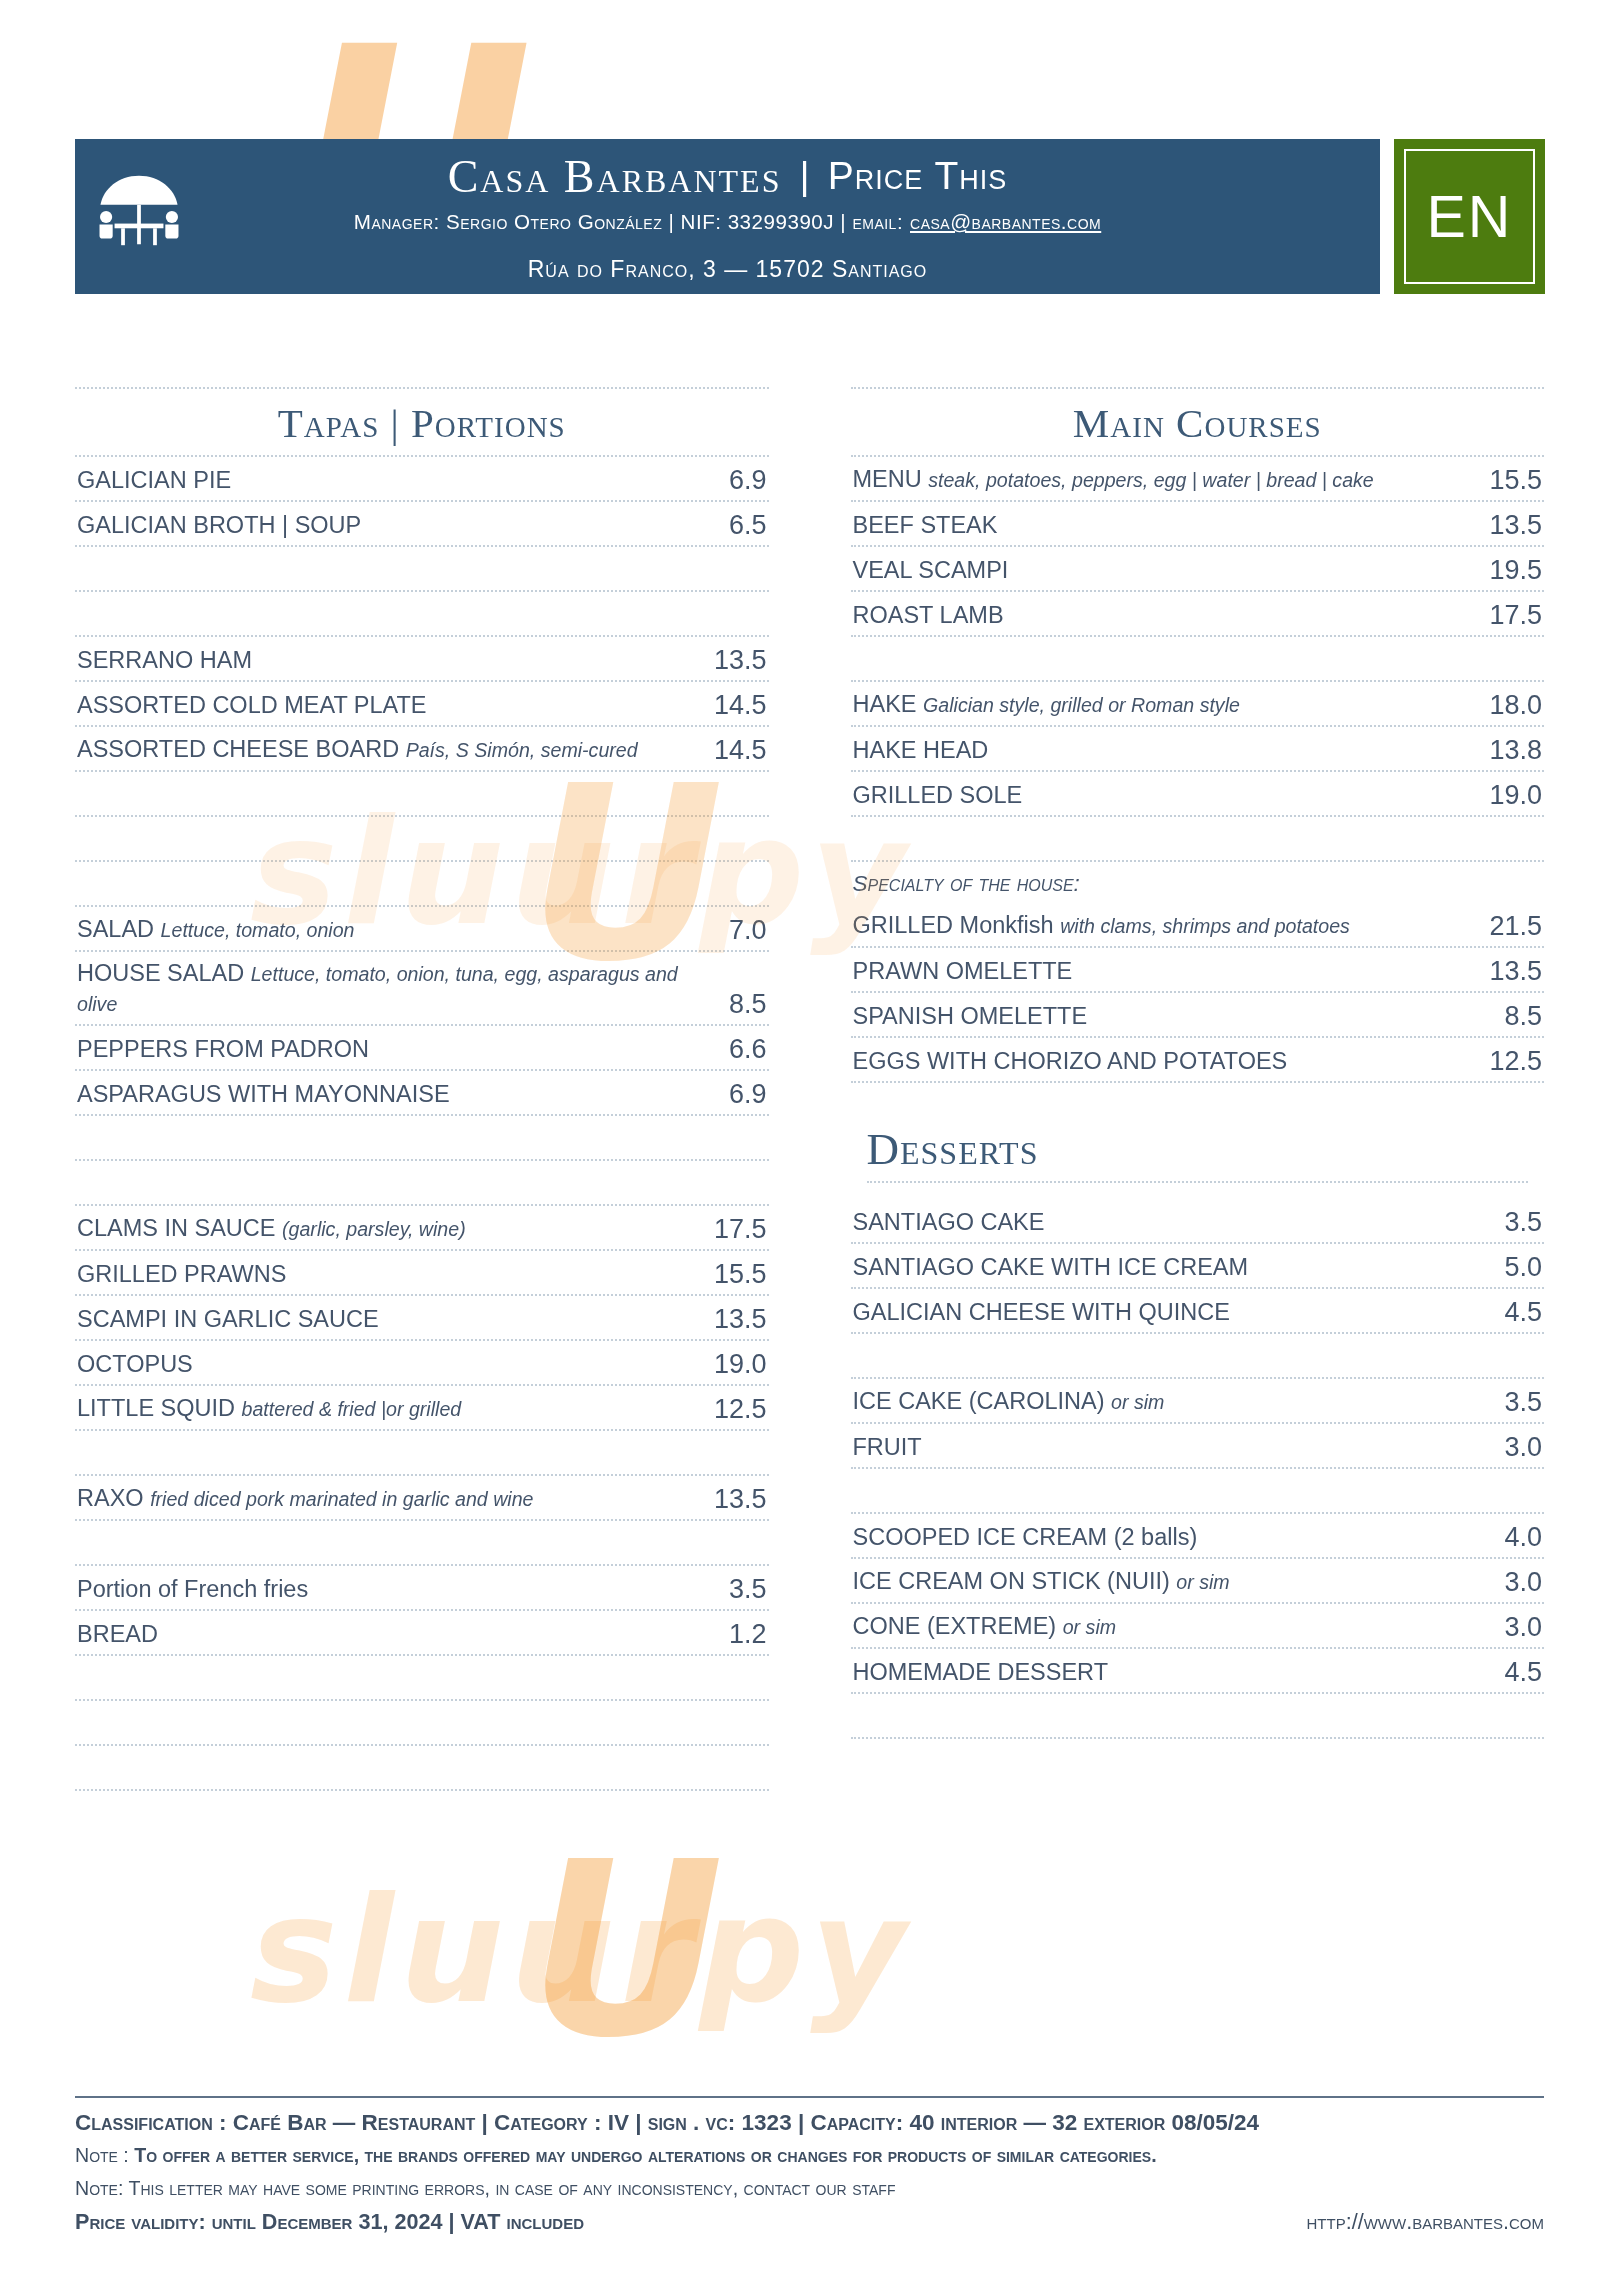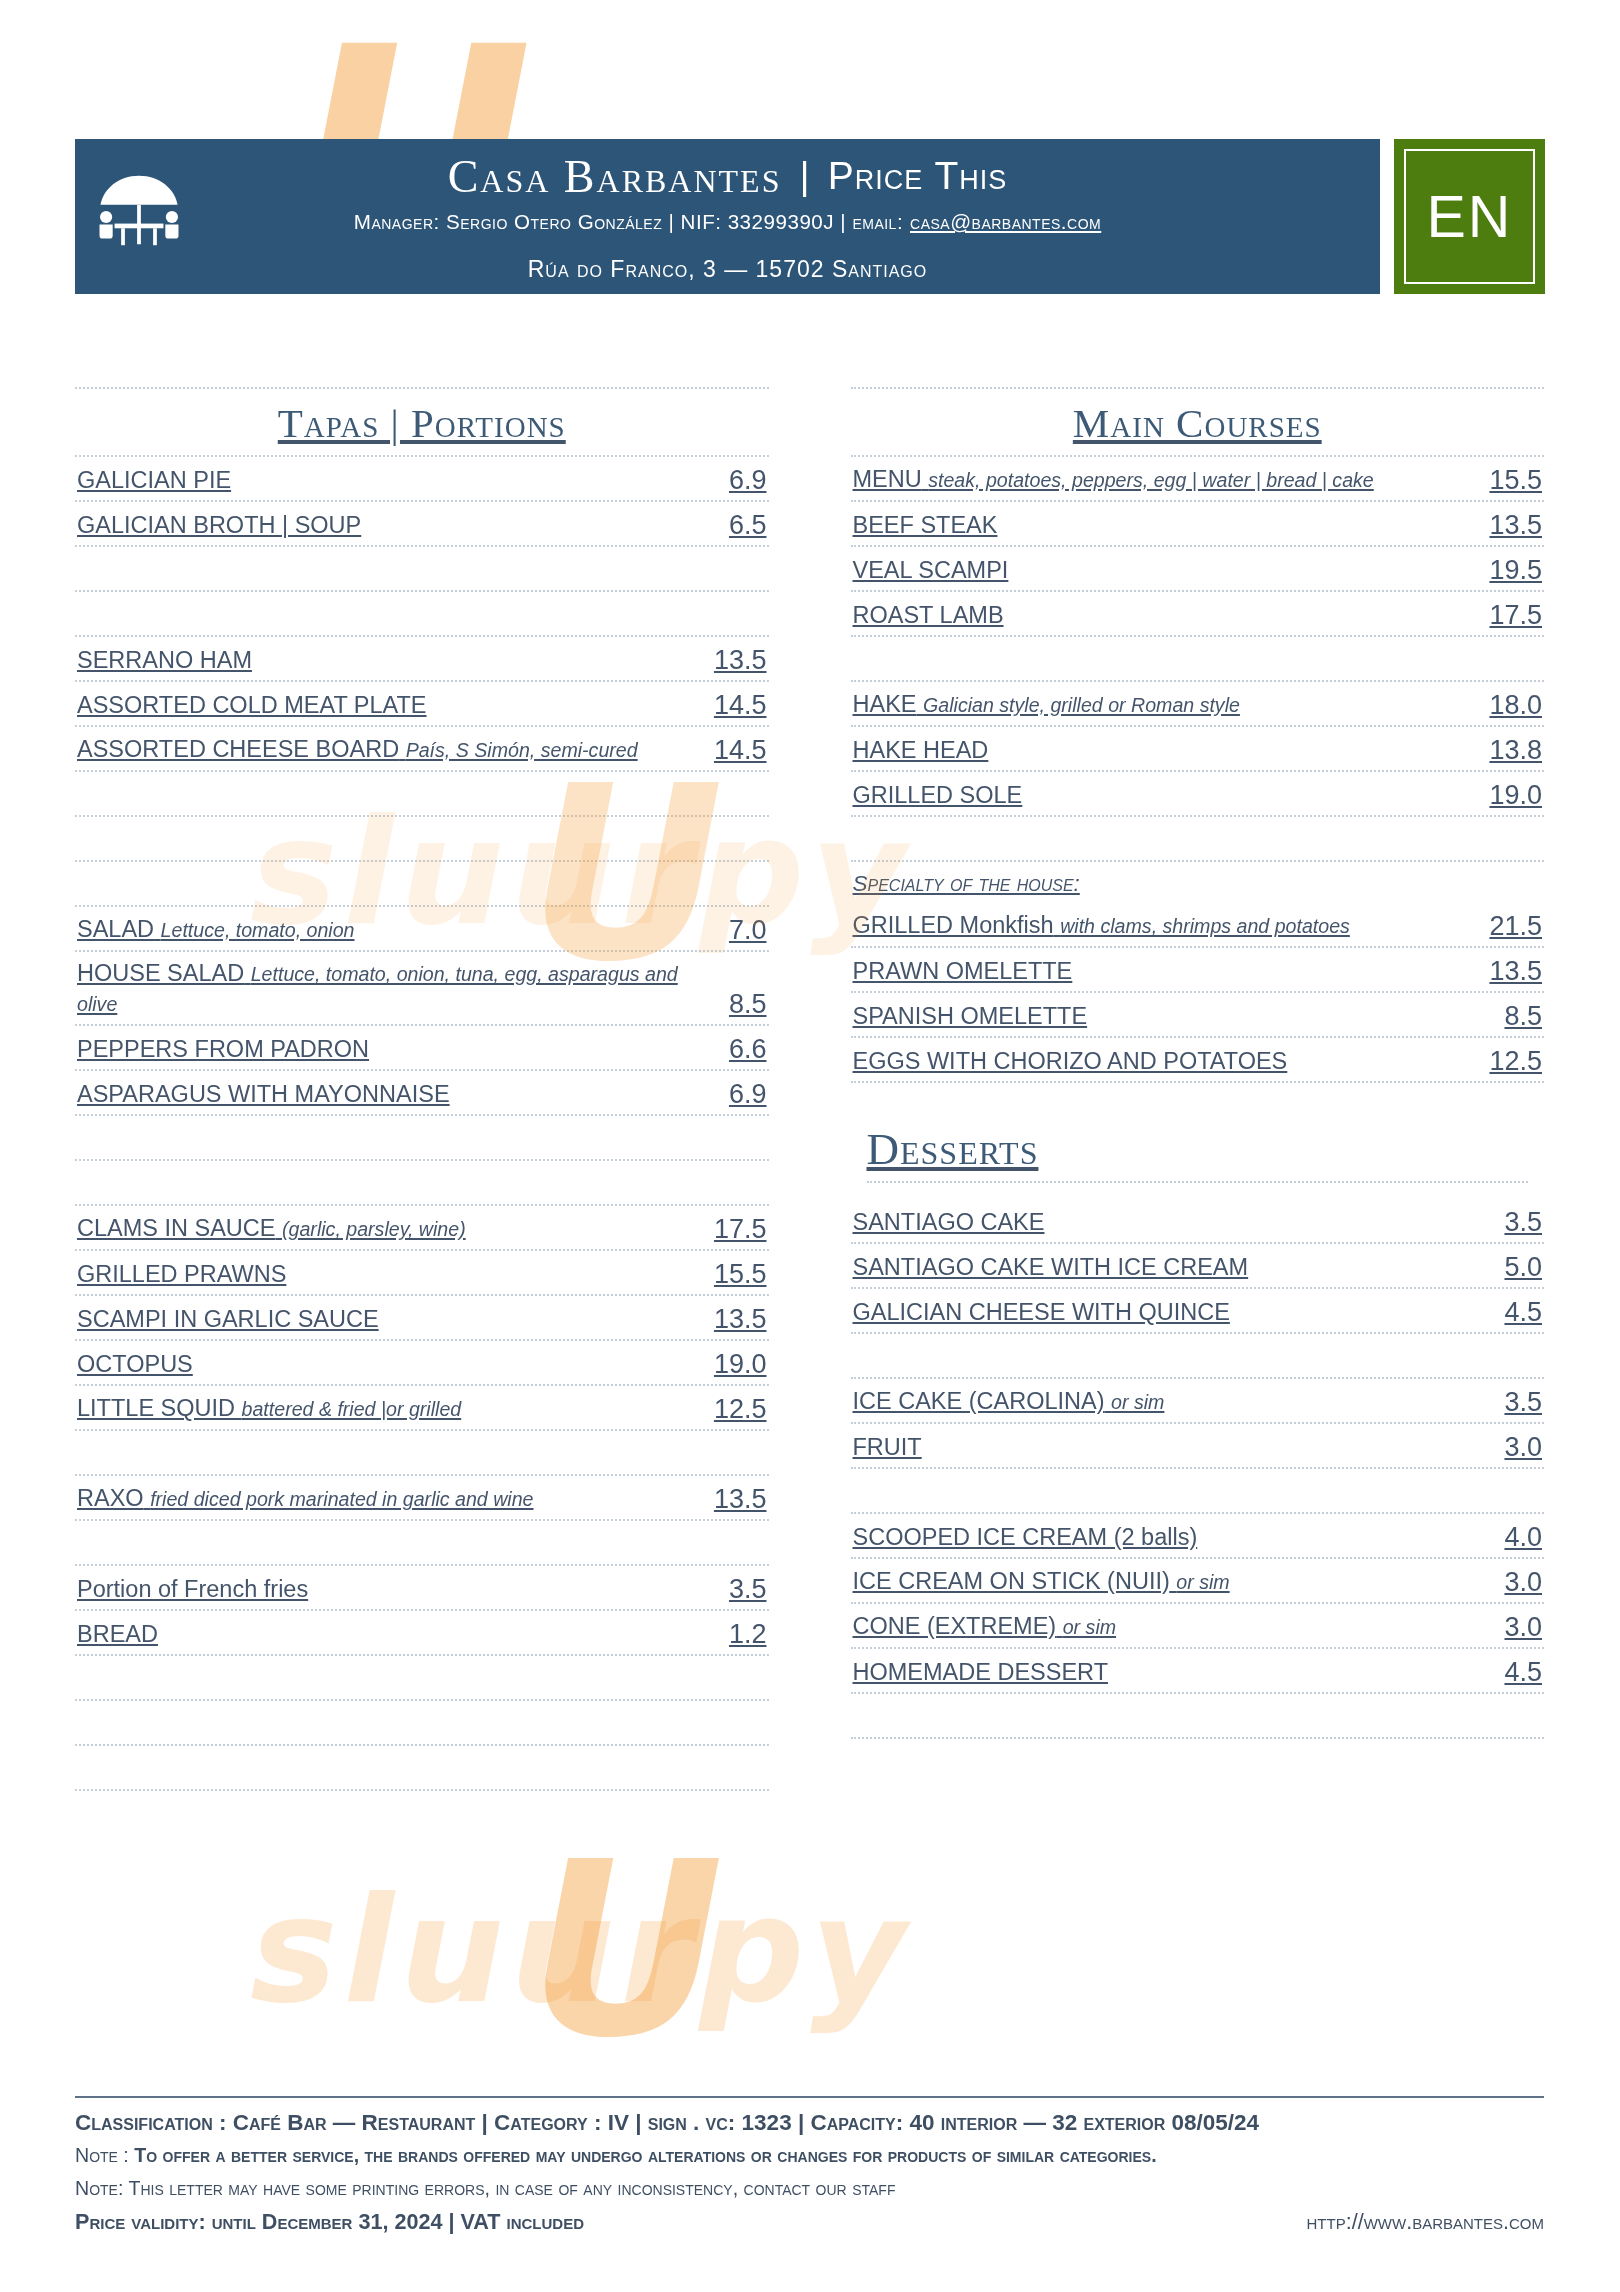--- a/index.html
+++ b/index.html
@@ -37,21 +37,21 @@
     position:absolute; left:1394px; top:139px; width:151px; height:155px;
     background:#4d7c0f; z-index:4; box-sizing:border-box; padding:9.8px;
   }
   .en-inner {
     width:100%; height:100%; box-sizing:border-box; border:2.9px solid #ffffff;
     display:flex; align-items:center; justify-content:center;
     color:#fff; font-size:59px; letter-spacing:2px;
   }
 
   
-  .menu { position:absolute; left:75px; top:387px; width:1469px; display:flex; gap:82px; z-index:1;text-decoration:underline; }
+  .menu { position:absolute; left:75px; top:387px; width:1469px; display:flex; gap:82px; z-index:1; }
   .col  { flex:1 1 0; min-width:0; }
   .col-heading {
     margin:0; font-family:"Liberation Serif", serif; font-weight:400;
     font-variant:small-caps; font-size:41px; color:#3d5a77; text-align:center;
     border-top:2px dotted #c4cfd9; border-bottom:2px dotted #c4cfd9;
     padding:9.8px 0 7.8px; letter-spacing:1px;
   }
   .row {
     box-sizing:border-box; min-height:45px; display:flex; justify-content:space-between;
     align-items:flex-end; gap:19.6px; border-bottom:2px dotted #c4cfd9;

